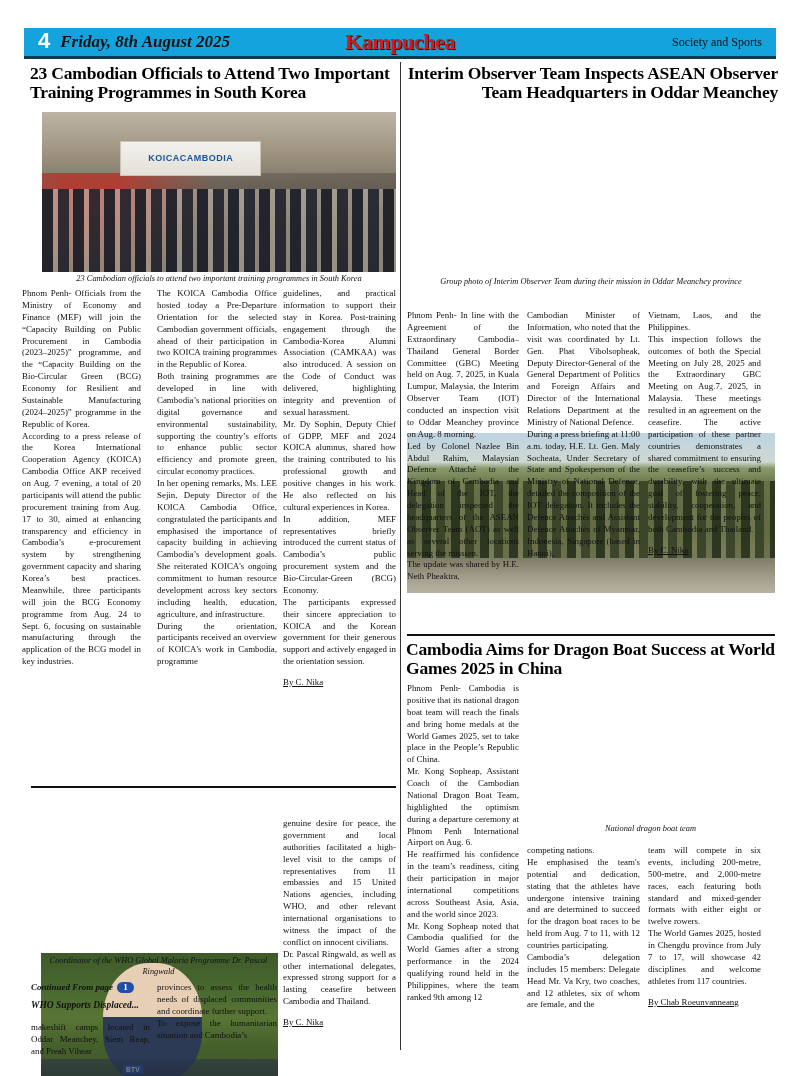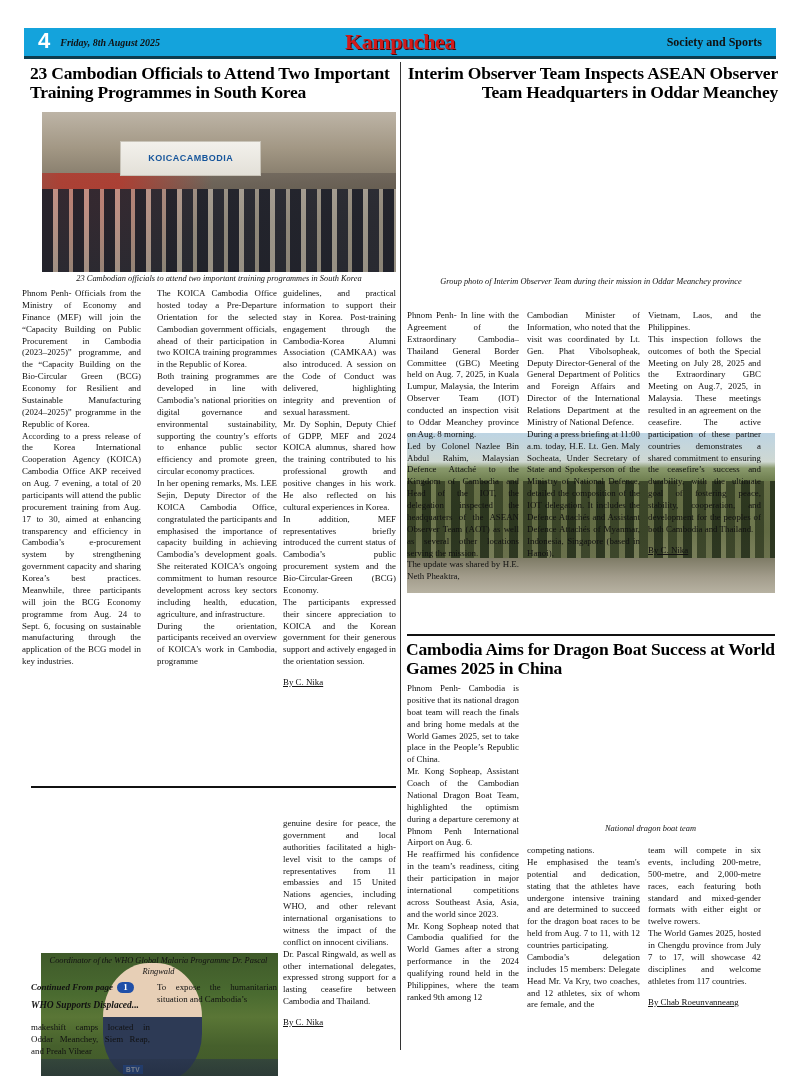--- a/index.html
+++ b/index.html
@@ -36,40 +36,40 @@
     font-size: 22px;
     color: #ffffff;
     margin-left: 14px;
     line-height: 1;
     padding-bottom: 2px;
   }
   .issue-date {
     font-family: "Liberation Serif", serif;
     font-style: italic;
     font-weight: bold;
-    font-size: 10px;
+    font-size: 17px;
     color: #111;
     margin-left: 10px;
   }
   .paper-title {
     position: absolute;
     left: 0; right: 0;
     text-align: center;
     font-family: "Liberation Serif", serif;
     font-weight: bold;
     font-size: 22px;
     color: #D21B1B;
     letter-spacing: -0.4px;
     text-shadow: 1px 1px 0 #4a0808;
   }
   .section-name {
     margin-left: auto;
     margin-right: 14px;
     font-family: "Liberation Serif", serif;
-    font-weight: bold;
+    font-weight: normal;
     font-size: 12px;
     color: #111;
   }
 
   
   .vline {
     position: absolute;
     width: 1px;
     background: #333;
   }
@@ -291,20 +291,21 @@
 
 <div class="contfrom" style="left:31px; top:982px; width:128px;">
   <span>Continued From page</span><span class="page-bubble">1</span>
 </div>
 <div class="contsub" style="left:31px; top:1000px; width:128px;">WHO Supports Displaced...</div>
 
 <div class="col" style="left:31px; top:1022px; width:119px;">
   <p>makeshift camps located in Oddar Meanchey, Siem Reap, and Preah Vihear</p>
 </div>
 <div class="col" style="left:157px; top:982px; width:120px;">
+  <p>provinces to assess the health needs of displaced communities and coordinate further support.</p>
   <p>To expose the humanitarian situation and Cambodia’s</p>
 </div>
 <div class="col" style="left:283px; top:818px; width:113px;">
   <p>genuine desire for peace, the government and local authorities facilitated a high-level visit to the camps of representatives from 11 embassies and 15 United Nations agencies, including WHO, and other relevant international organisations to witness the impact of the conflict on innocent civilians.</p>
   <p>Dr. Pascal Ringwald, as well as other international delegates, expressed strong support for a lasting ceasefire between Cambodia and Thailand.</p>
   <p class="byline">By C. Nika</p>
 </div>
 
 <div class="vline" style="left:400px; top:62px; height:988px;"></div>
 

